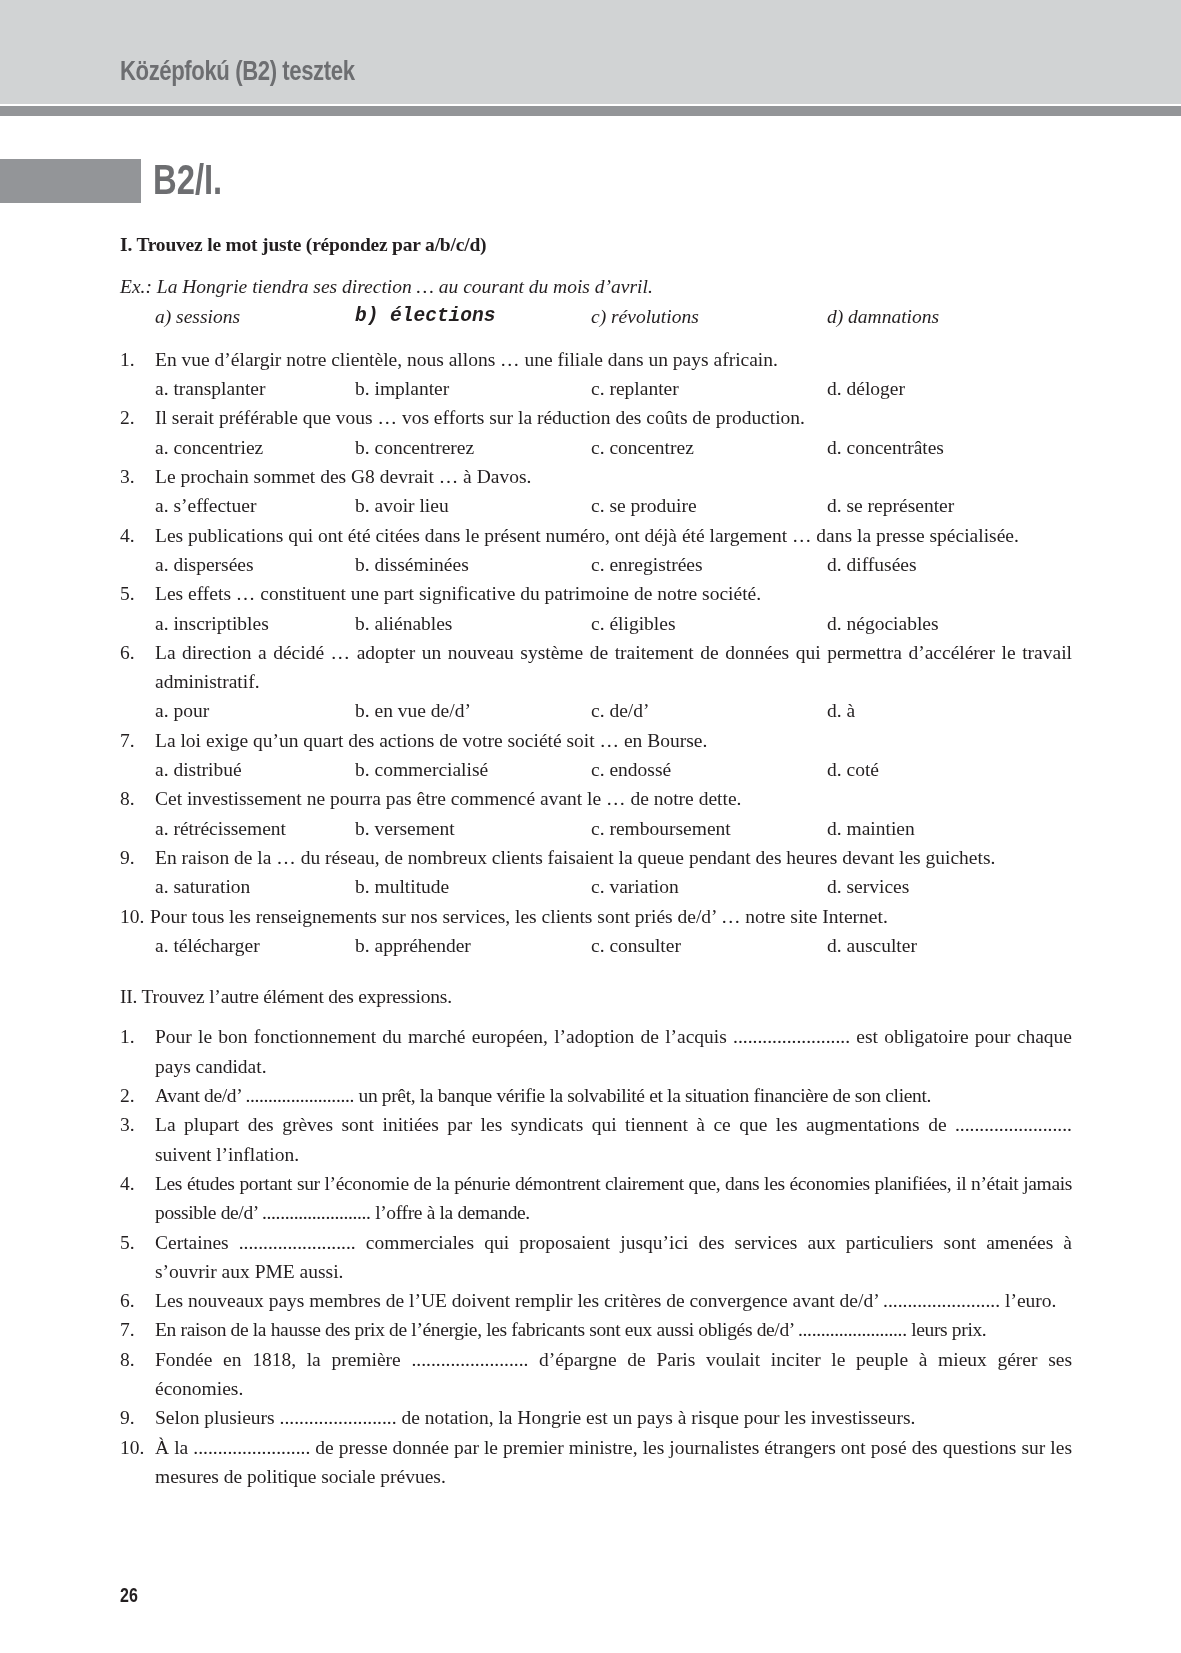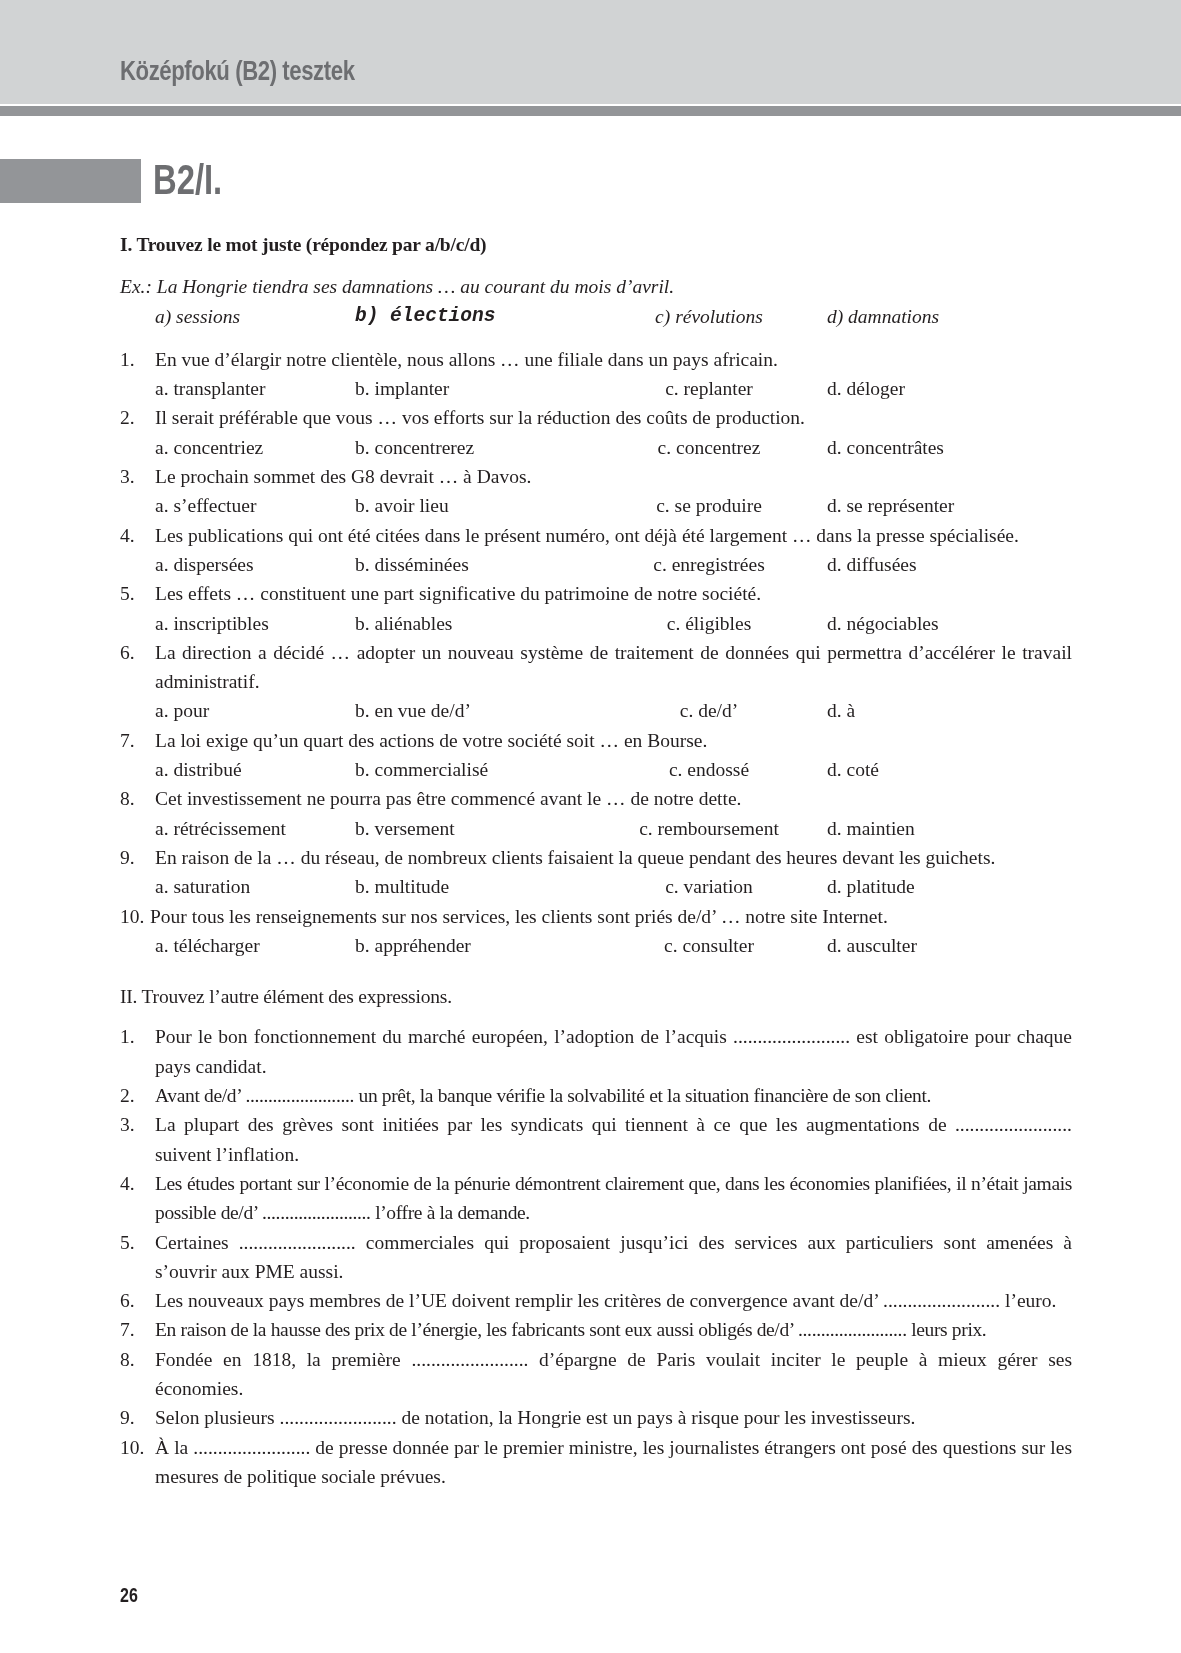--- a/index.html
+++ b/index.html
@@ -13,21 +13,21 @@
   .section-code { position: absolute; left: 153px; top: 154px; font-family: "Liberation Sans", "DejaVu Sans", sans-serif;
                   font-weight: bold; font-size: 42px; color: #6d6e71; transform: scaleX(0.78); transform-origin: left; line-height: 52px; }
   .content { position: absolute; left: 120px; top: 230px; width: 952px; font-size: 19.5px; line-height: 29.3px; }
   .content * { box-sizing: border-box; }
   .ex-heading { font-weight: bold; margin: 0 0 13px 0; letter-spacing: -0.2px; }
   .example { font-style: italic; }
   .opts { display: flex; padding-left: 35px; }
   .opt { flex: 0 0 auto; white-space: nowrap; }
   .opt:nth-child(1) { width: 200px; }
   .opt:nth-child(2) { width: 236px; }
-  .opt:nth-child(3) { width: 236px; text-align: center; }
+  .opt:nth-child(3) { width: 236px; }
   .opt.bold { font-weight: bold; font-family: Liberation Mono, monospace; }
   .example-block { margin-bottom: 14px; }
   .q { position: relative; padding-left: 35px; text-align: justify; }
   .q-num { position: absolute; left: 0; top: 0; }
   .q.tight .q-text { letter-spacing: -0.35px; }
   .ex2-heading { font-weight: normal; margin: 22px 0 11px 0; letter-spacing: -0.2px; }
   .page-number { position: absolute; left: 120px; top: 1584px; font-family: "Liberation Sans", "DejaVu Sans", sans-serif;
                  font-weight: bold; font-size: 20px; color: #231f20; transform: scaleX(0.8); transform-origin: left; }
 </style>
 </head>
@@ -37,21 +37,21 @@
 <div class="header-title">Középfokú (B2) tesztek</div>
 <div class="header-rule"></div>
 
 <div class="section-bar"></div>
 <div class="section-code">B2/I.</div>
 
 <div class="content">
   <div class="ex-heading">I. Trouvez le mot juste (répondez par a/b/c/d)</div>
 
   <div class="example-block">
-    <div class="example">Ex.: La Hongrie tiendra ses damnations … au courant du mois d’avril.</div>
+    <div class="example">Ex.: La Hongrie tiendra ses direction … au courant du mois d’avril.</div>
     <div class="opts example">
       <span class="opt">a) sessions</span>
       <span class="opt bold">b) élections</span>
       <span class="opt">c) révolutions</span>
       <span class="opt">d) damnations</span>
     </div>
   </div>
 
   <div id="ex1-list">
       <div>
@@ -125,21 +125,21 @@
           <span class="opt">c. remboursement</span>
           <span class="opt">d. maintien</span>
         </div>
       </div>
       <div>
         <div class="q"><span class="q-num">9.</span><span class="q-text">En raison de la … du réseau, de nombreux clients faisaient la queue pendant des heures devant les guichets.</span></div>
         <div class="opts">
           <span class="opt">a. saturation</span>
           <span class="opt">b. multitude</span>
           <span class="opt">c. variation</span>
-          <span class="opt">d. platitude</span>
+          <span class="opt">d. services</span>
         </div>
       </div>
       <div>
         <div class="q" style="padding-left: 30px;"><span class="q-num">10.</span><span class="q-text">Pour tous les renseignements sur nos services, les clients sont priés de/d’ … notre site Internet.</span></div>
         <div class="opts">
           <span class="opt">a. télécharger</span>
           <span class="opt">b. appréhender</span>
           <span class="opt">c. consulter</span>
           <span class="opt">d. ausculter</span>
         </div>

